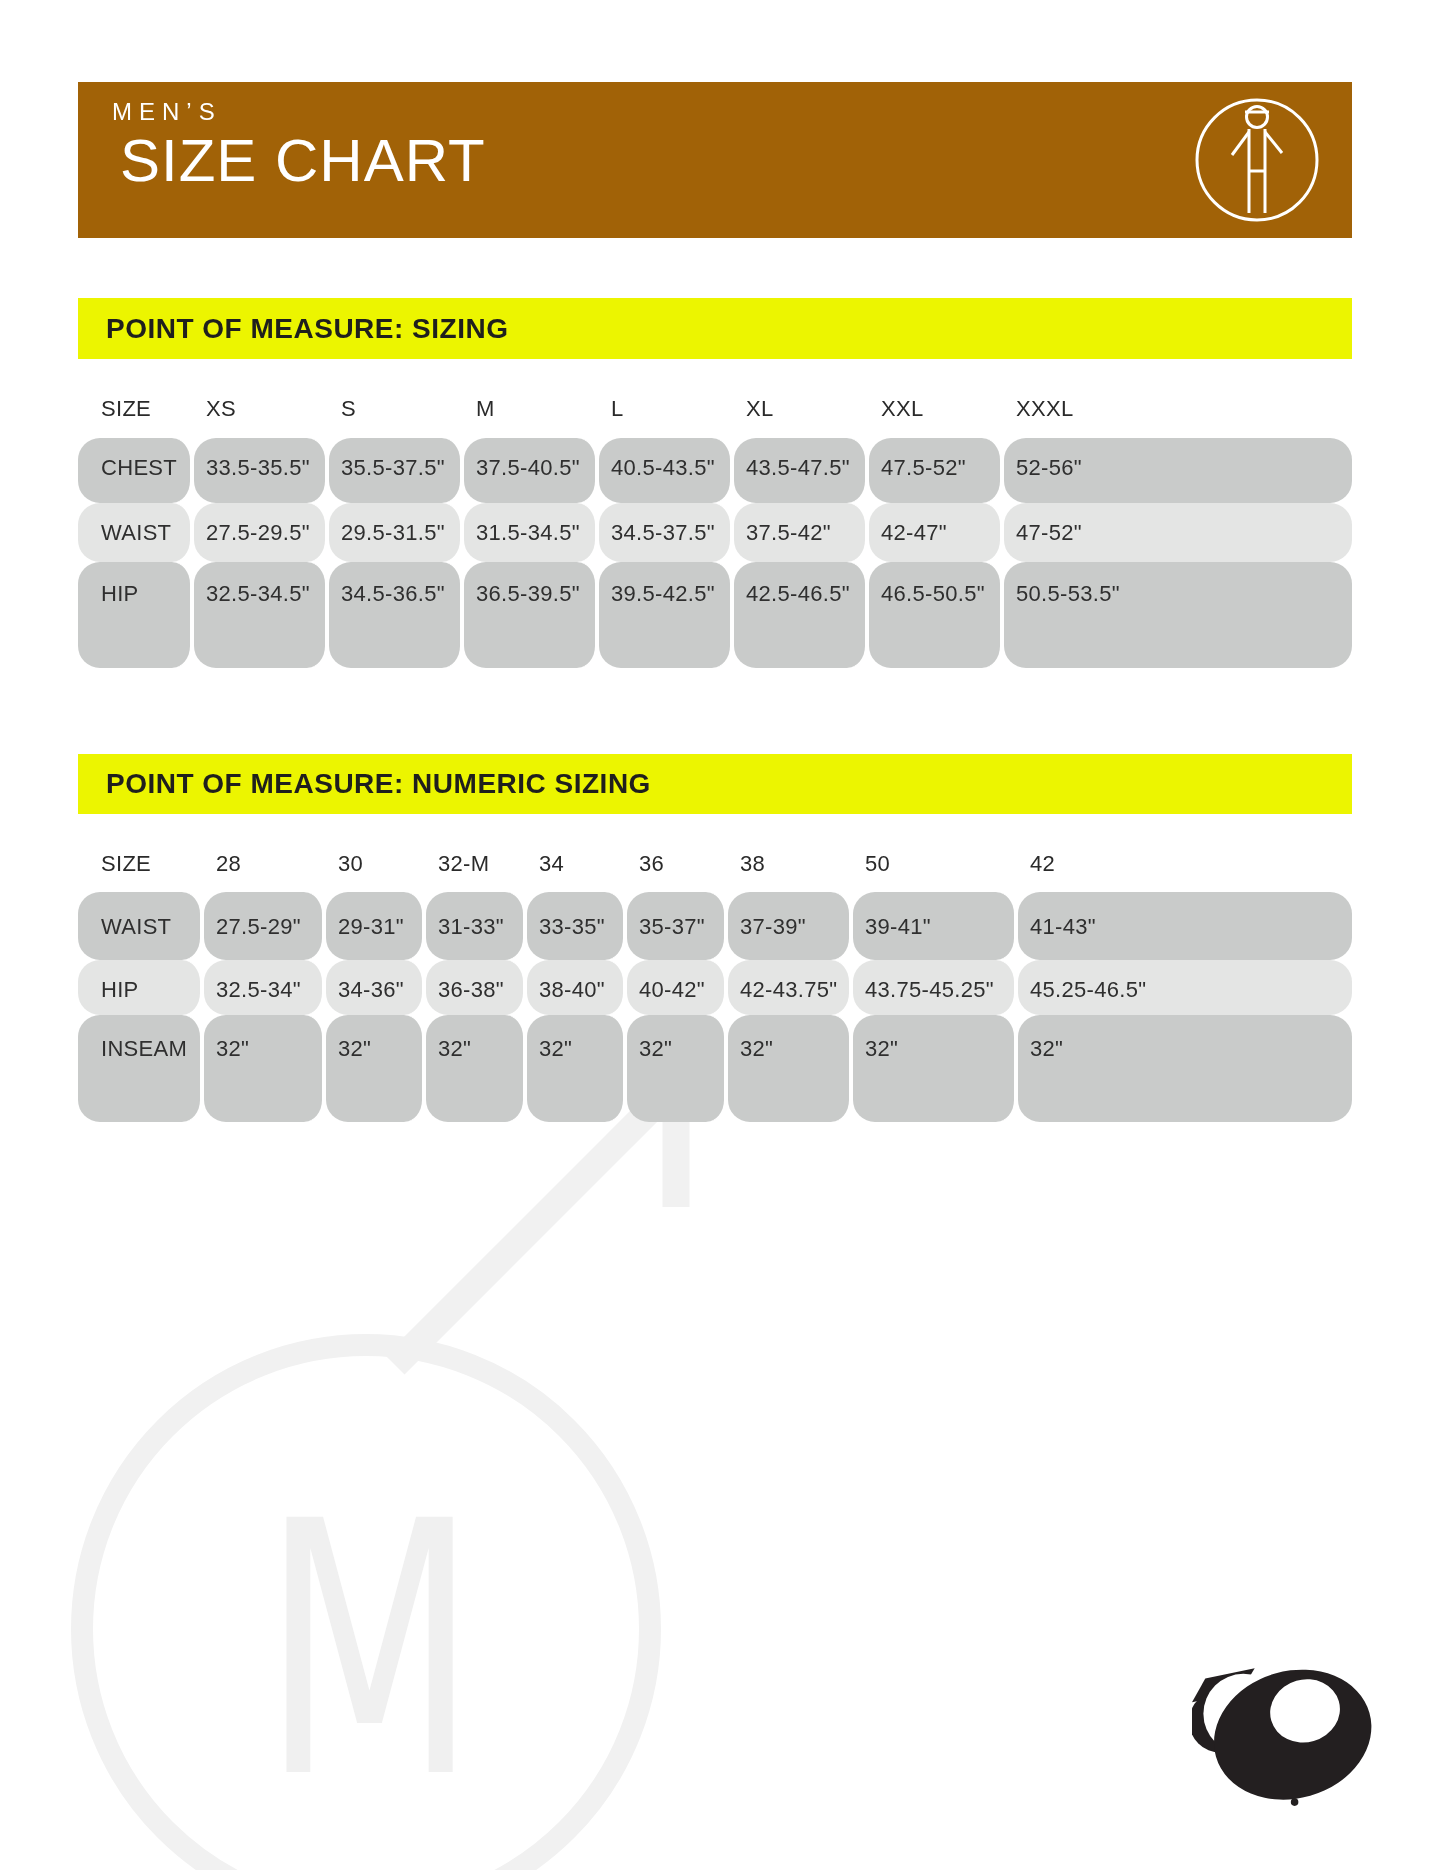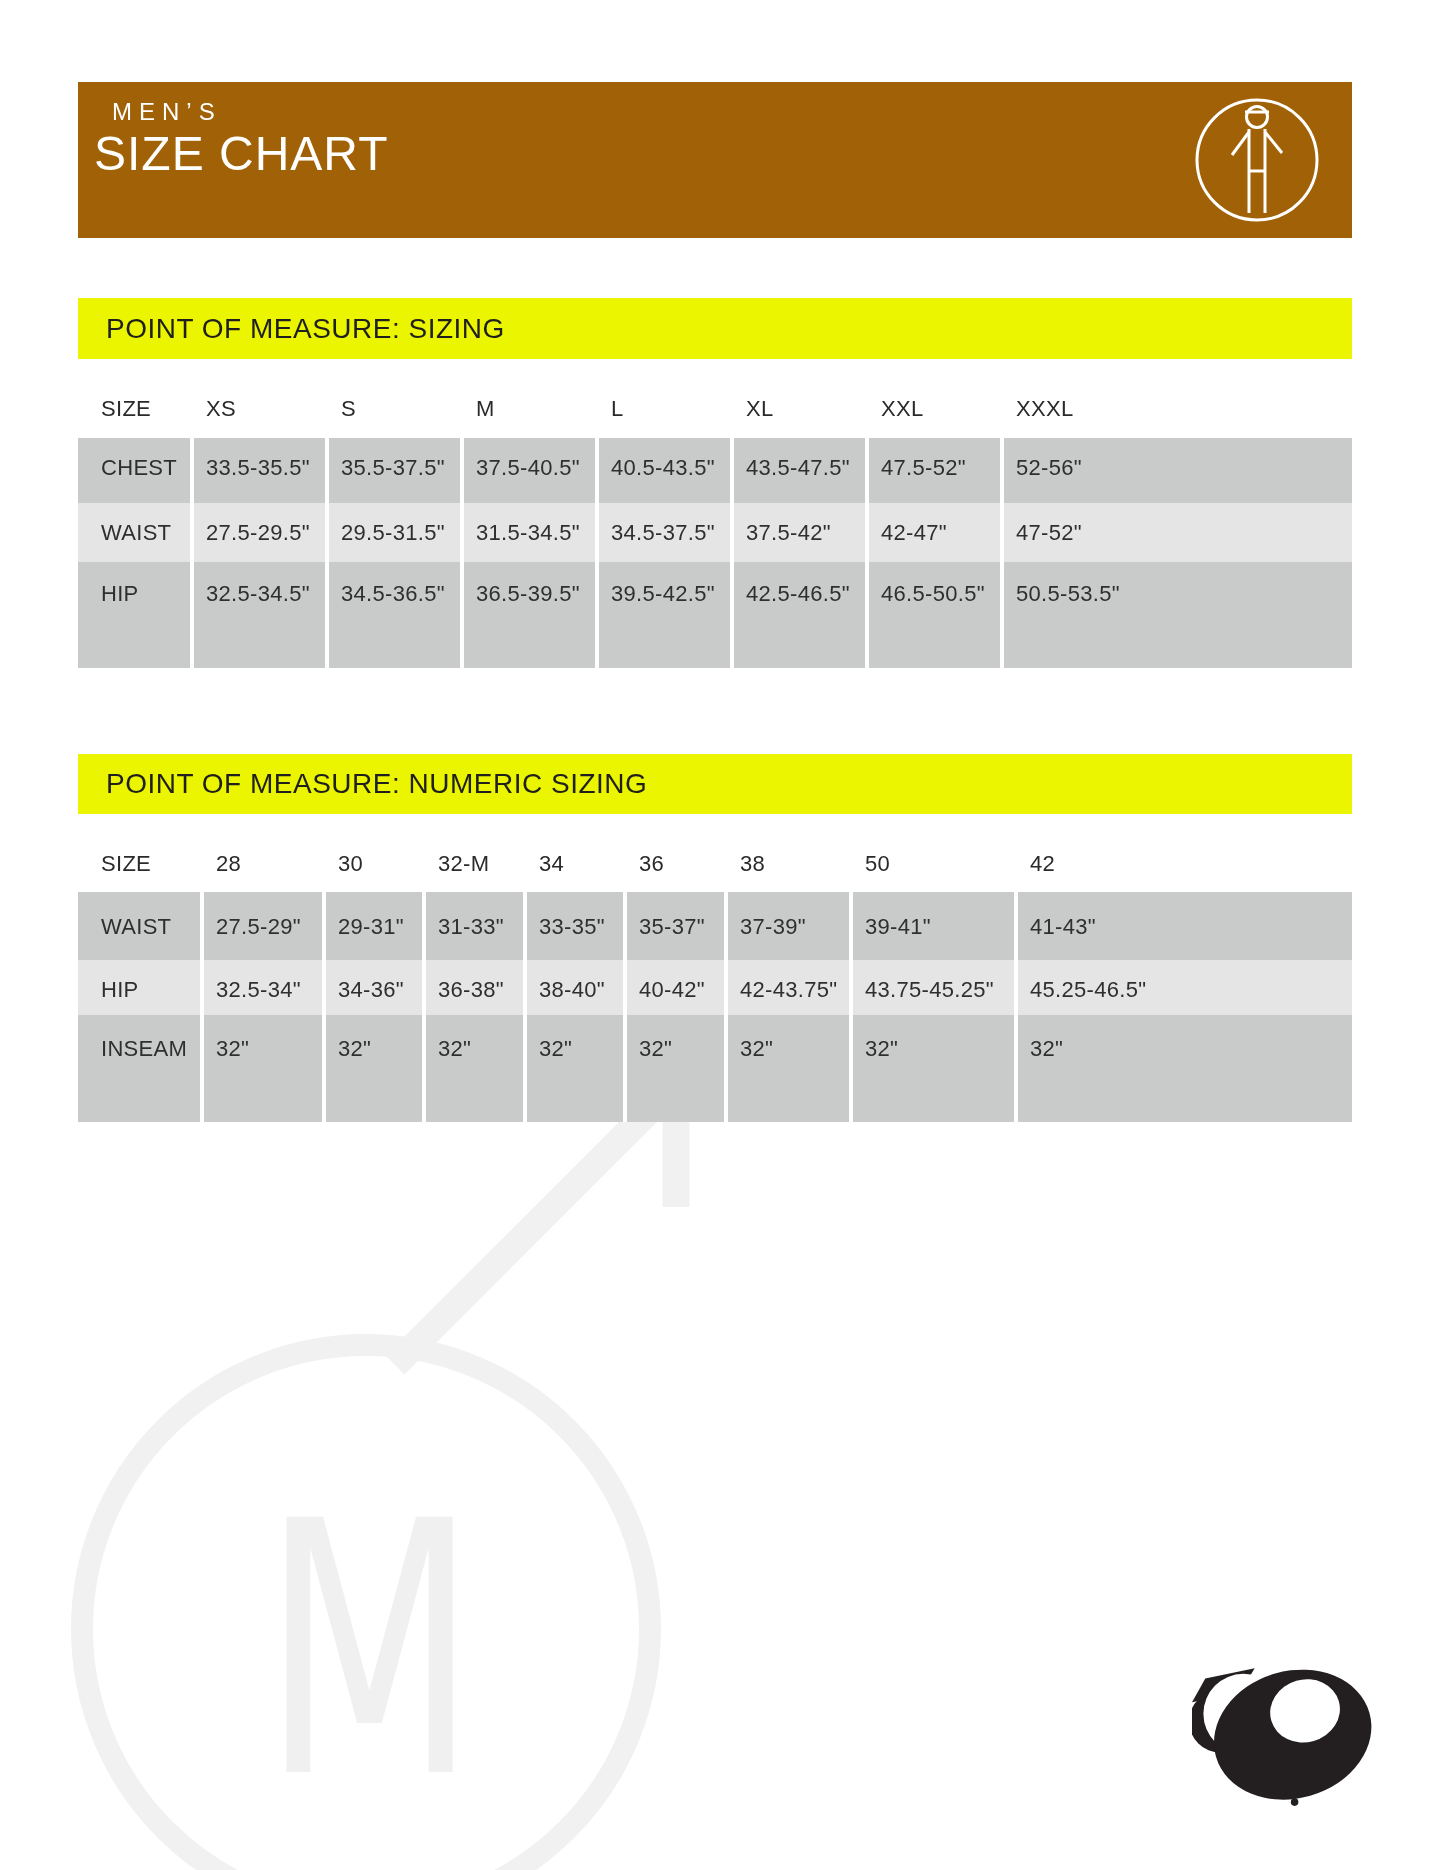--- a/index.html
+++ b/index.html
@@ -11,31 +11,31 @@
   .abs{position:absolute;}
   
   .header-bar{
     left:78px;top:82px;width:1274px;height:156px;background:#a16207;color:#fff;
   }
   .eyebrow{
     position:absolute;left:34px;top:16px;font-size:24px;letter-spacing:7px;
     font-weight:400;color:#ffffff;
   }
   .big-title{
-    position:absolute;left:16px;top:46px;font-size:48px;line-height:1.1;
+    position:absolute;left:42px;top:46px;font-size:60px;line-height:1.1;
     letter-spacing:1px;font-weight:400;color:#ffffff;
   }
   .person-icon{position:absolute;right:30px;top:13px;width:130px;height:130px;}
   
   .banner{
     left:78px;width:1274px;height:61px;background:#ECF500;
     display:flex;align-items:center;z-index:2;
   }
   .banner span{
-    margin-left:28px;font-size:28px;color:#1f1f1d;letter-spacing:.5px;font-weight:400;
+    margin-left:28px;font-size:28px;color:#1f1f1d;letter-spacing:.5px;font-weight:700;
   }
   #banner1{top:298px;}
   #banner2{top:754px;height:60px;}
   
   table.size-table{
     position:absolute;left:78px;width:1274px;border-collapse:separate;border-spacing:0;
     table-layout:fixed;z-index:2;
   }
   #table1{top:359px;}
   #table2{top:814px;}
@@ -44,21 +44,21 @@
     font-size:22px;font-weight:400;color:#2f2f2f;letter-spacing:.3px;
     padding:0 6px 0 12px;white-space:nowrap;overflow:hidden;
   }
   .size-table thead th{
     background:#ffffff;vertical-align:middle;padding-top:21px;color:#2a2a2a;
   }
   #table1 thead th{height:79px;}
   #table2 thead th{height:78px;}
   .size-table th:first-child,.size-table td:first-child{padding-left:23px;}
   .size-table tbody th,.size-table tbody td{
-    border-right:4px solid #ffffff;padding-top:17px;
+    border-right:4px solid #ffffff;padding-top:17px;border-radius:22px;
   }
   .size-table tbody th:last-child,.size-table tbody td:last-child,
   .size-table tbody tr td:nth-last-child(1){border-right:none;}
   .size-table tbody tr.row-0 th,.size-table tbody tr.row-0 td{background:#c9cbca;}
   .size-table tbody tr.row-1 th,.size-table tbody tr.row-1 td{background:#e4e5e4;}
   .size-table tbody tr.row-2 th,.size-table tbody tr.row-2 td{background:#c9cbca;}
   #table1 tr.row-0 th,#table1 tr.row-0 td{height:65px;}
   #table1 tr.row-1 th,#table1 tr.row-1 td{height:59px;}
   #table1 tr.row-2 th,#table1 tr.row-2 td{height:106px;padding-top:19px;}
   #table2 tr.row-0 th,#table2 tr.row-0 td{height:68px;padding-top:22px;}

